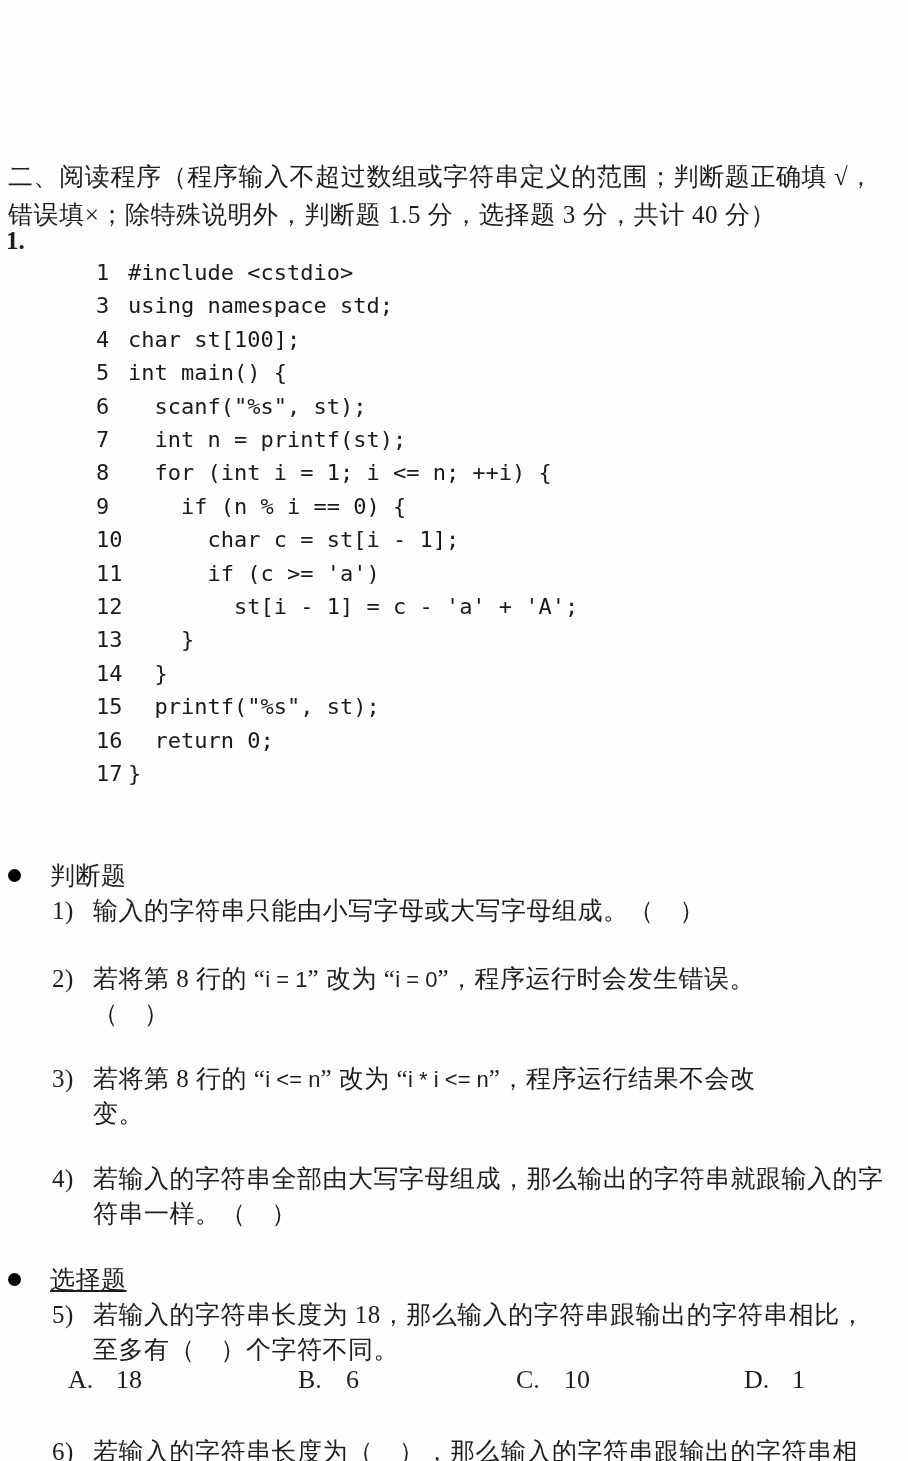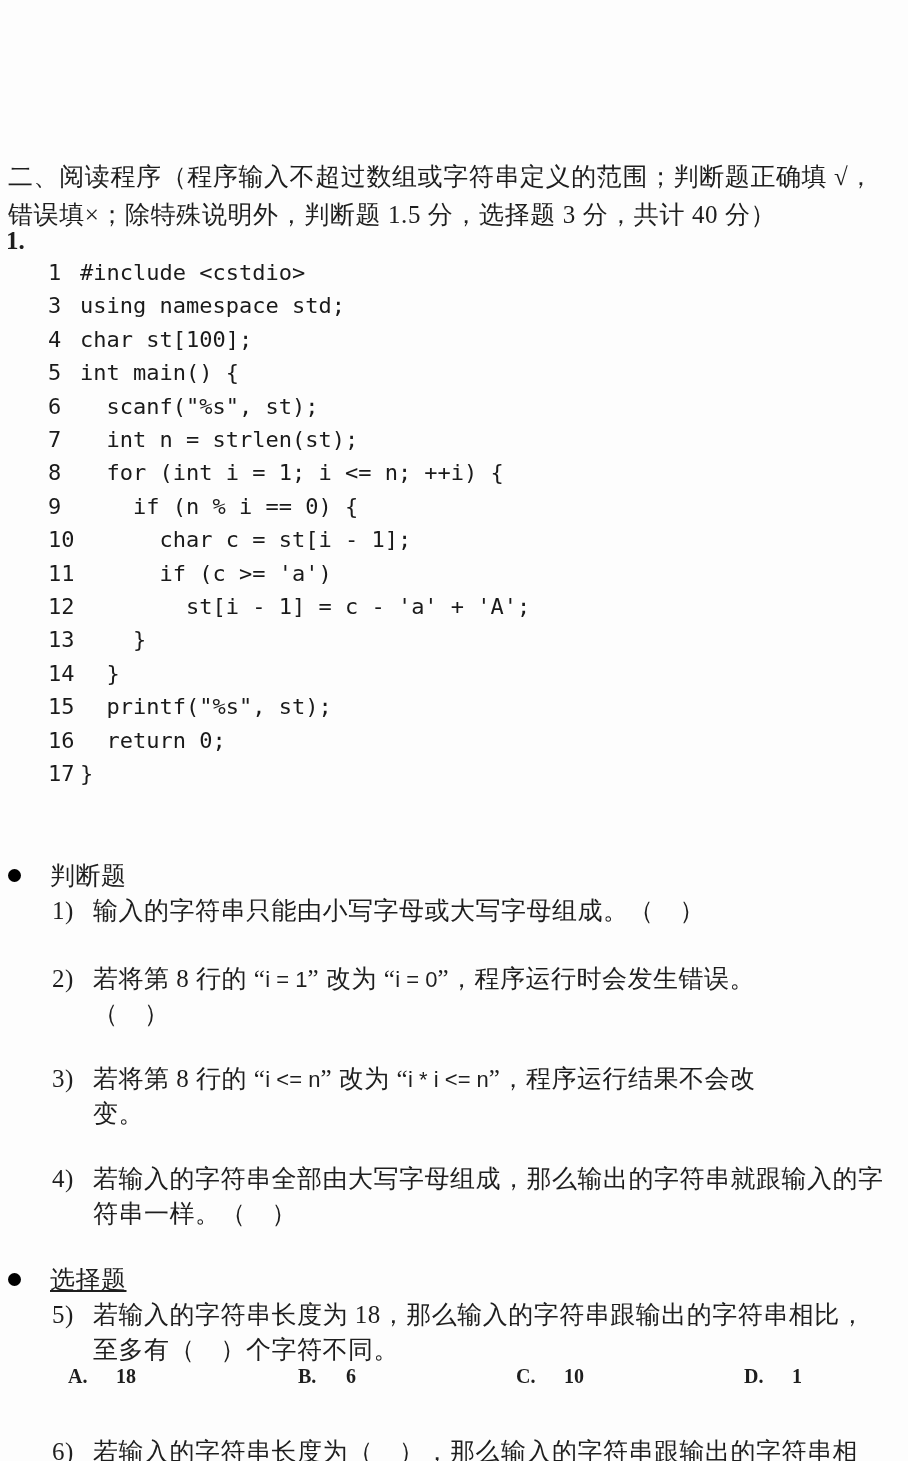--- a/index.html
+++ b/index.html
@@ -14,49 +14,49 @@
   }
   .abs { position: absolute; }
   .cn { font-size: 25px; letter-spacing: 0.5px; line-height: 35px; }
   .header-line { left: 8px; width: 894px; font-size: 25px; letter-spacing: 0.6px; line-height: 38px; }
   .problem-no { font-weight: bold; font-size: 25px; }
   .code-block {
     left: 48px; top: 256px;
     font-family: "DejaVu Sans Mono", "Liberation Mono", monospace;
     font-size: 22px; line-height: 33.4px; color: #1a1a1a;
   }
-  .code-line { white-space: pre; }
+  .code-line { white-space: pre; margin-left: 48px; }
   .ln { display: inline-block; width: 32px; }
   .ct { white-space: pre; }
   .bullet { width: 13px; height: 13px; border-radius: 50%; background: #000; }
   .qn { display: inline-block; width: 41px; }
   .mono {
     font-family: Liberation Sans, sans-serif;
     font-size: 22px; letter-spacing: 0;
   }
-  .opt { font-size: 20px; font-weight: bold; }
+  .opt { font-size: 26px; }
   .opt-label { display: inline-block; width: 48px; }
 </style>
 </head>
 <body>
 
 <div class="page">
 
   <div class="abs header-line" style="top:158px;">二、阅读程序（程序输入不超过数组或字符串定义的范围；判断题正确填 √，</div>
   <div class="abs header-line" style="top:196px;">错误填×；除特殊说明外，判断题 1.5 分，选择题 3 分，共计 40 分）</div>
 
   <div class="abs problem-no" style="top:227px; left:6px;">1.</div>
 
   <div class="abs code-block">
     <div class="code-line"><span class="ln">1</span><span class="ct">#include &lt;cstdio&gt;</span></div>
     <div class="code-line"><span class="ln">3</span><span class="ct">using namespace std;</span></div>
     <div class="code-line"><span class="ln">4</span><span class="ct">char st[100];</span></div>
     <div class="code-line"><span class="ln">5</span><span class="ct">int main() {</span></div>
     <div class="code-line"><span class="ln">6</span><span class="ct">  scanf("%s", st);</span></div>
-    <div class="code-line"><span class="ln">7</span><span class="ct">  int n = strlen(st);</span></div>
+    <div class="code-line"><span class="ln">7</span><span class="ct">  int n = printf(st);</span></div>
     <div class="code-line"><span class="ln">8</span><span class="ct">  for (int i = 1; i &lt;= n; ++i) {</span></div>
     <div class="code-line"><span class="ln">9</span><span class="ct">    if (n % i == 0) {</span></div>
     <div class="code-line"><span class="ln">10</span><span class="ct">      char c = st[i - 1];</span></div>
     <div class="code-line"><span class="ln">11</span><span class="ct">      if (c &gt;= 'a')</span></div>
     <div class="code-line"><span class="ln">12</span><span class="ct">        st[i - 1] = c - 'a' + 'A';</span></div>
     <div class="code-line"><span class="ln">13</span><span class="ct">    }</span></div>
     <div class="code-line"><span class="ln">14</span><span class="ct">  }</span></div>
     <div class="code-line"><span class="ln">15</span><span class="ct">  printf("%s", st);</span></div>
     <div class="code-line"><span class="ln">16</span><span class="ct">  return 0;</span></div>
     <div class="code-line"><span class="ln">17</span><span class="ct">}</span></div>

